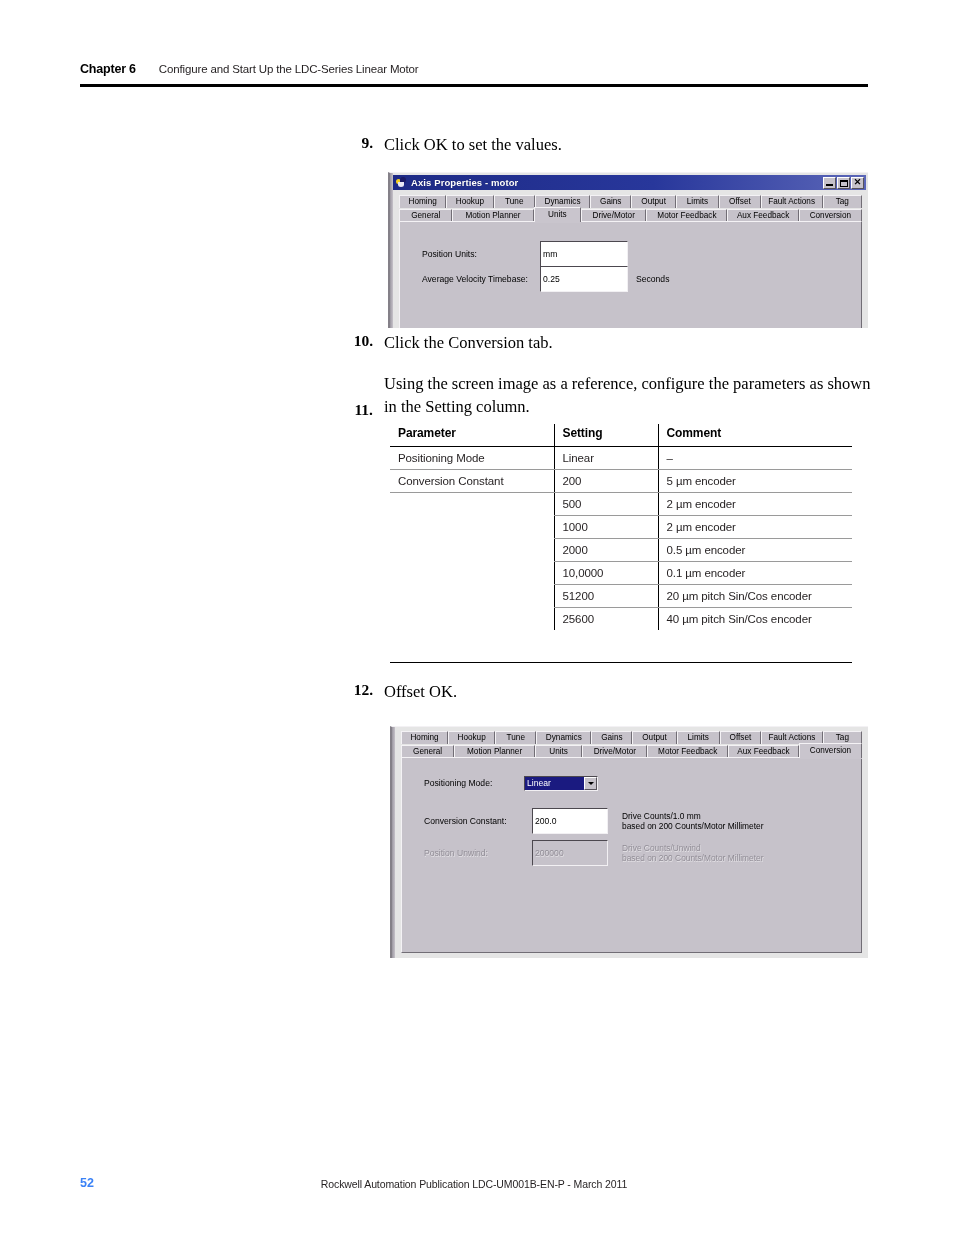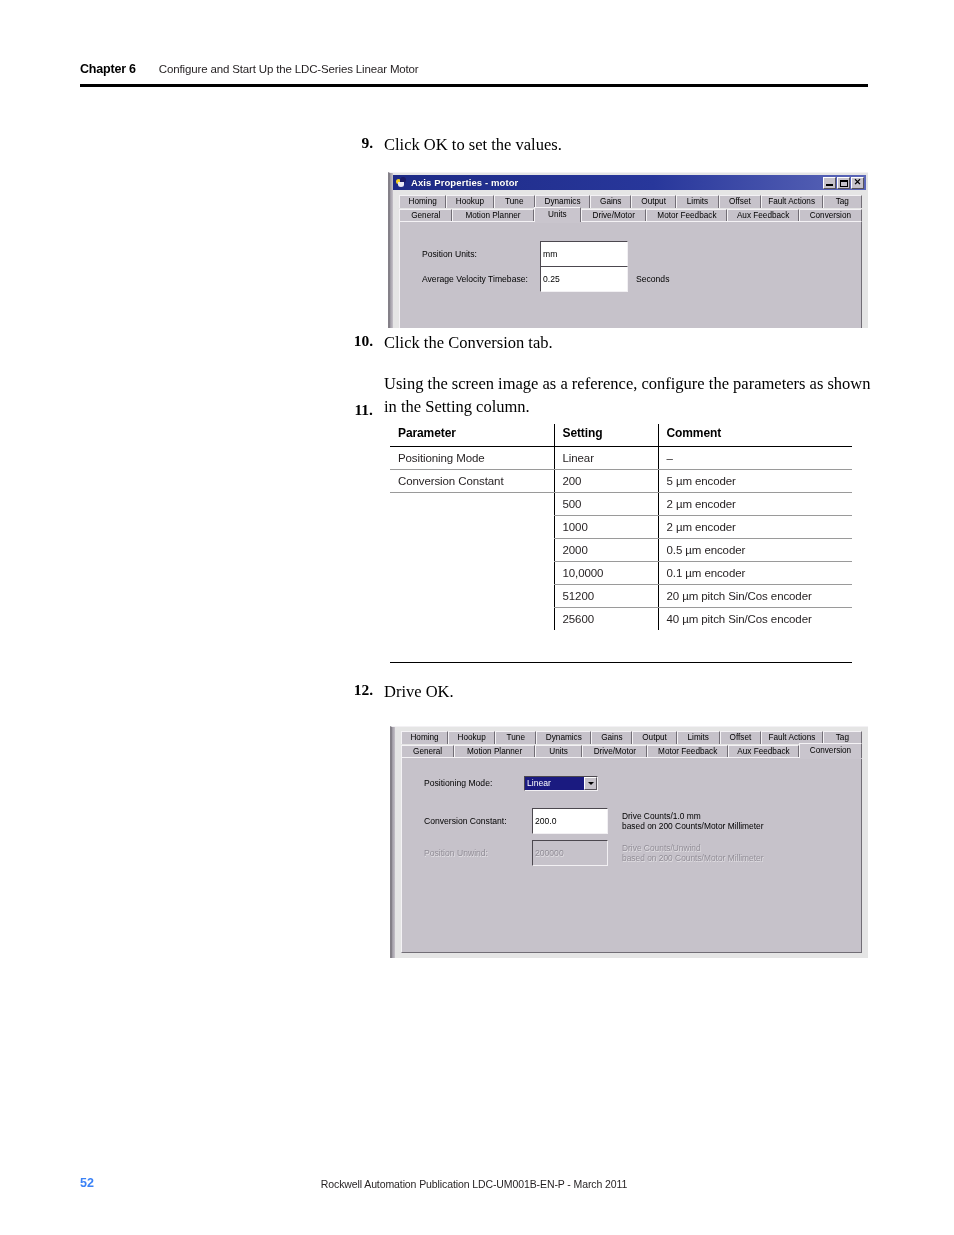--- a/index.html
+++ b/index.html
@@ -379,21 +379,21 @@
           <td class="col-p" style="border-bottom: none;"></td>
           <td class="col-s cdiv">25600</td>
           <td class="cdiv">40 µm pitch Sin/Cos encoder</td>
         </tr>
       </tbody>
   </table>
   <div class="tbl-bottom"></div>
 
   <div class="step" id="step12">
     <span class="step-num">12.</span>
-    <span class="step-txt">Drive OK.</span>
+    <span class="step-txt">Offset OK.</span>
   </div>
 
   <div class="winwrap" id="dlg2">
     <div class="winshadow"></div>
     <div class="win">
       <div class="win-edge-l"></div>
 
       <div class="tabbar">
         <div class="tabrow" id="d2r1">
             <div class="tab" style="width: 48px;">

